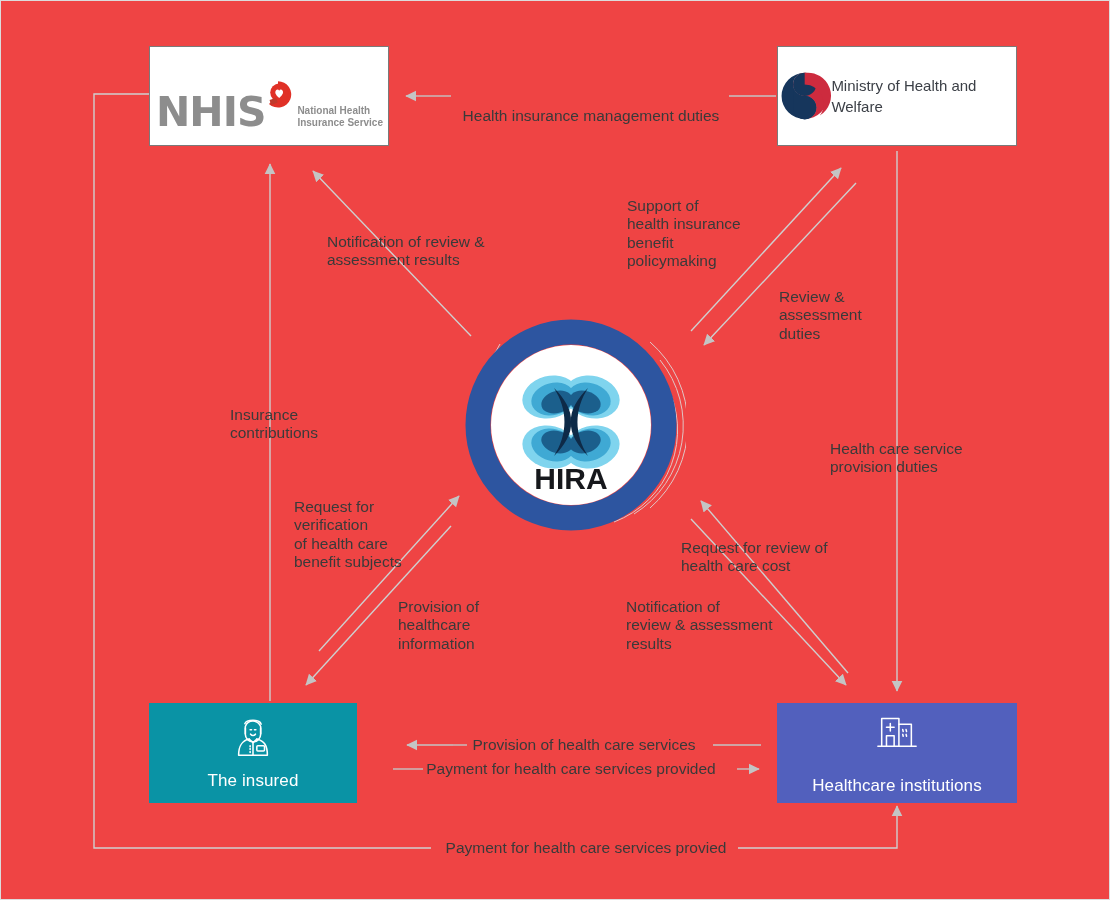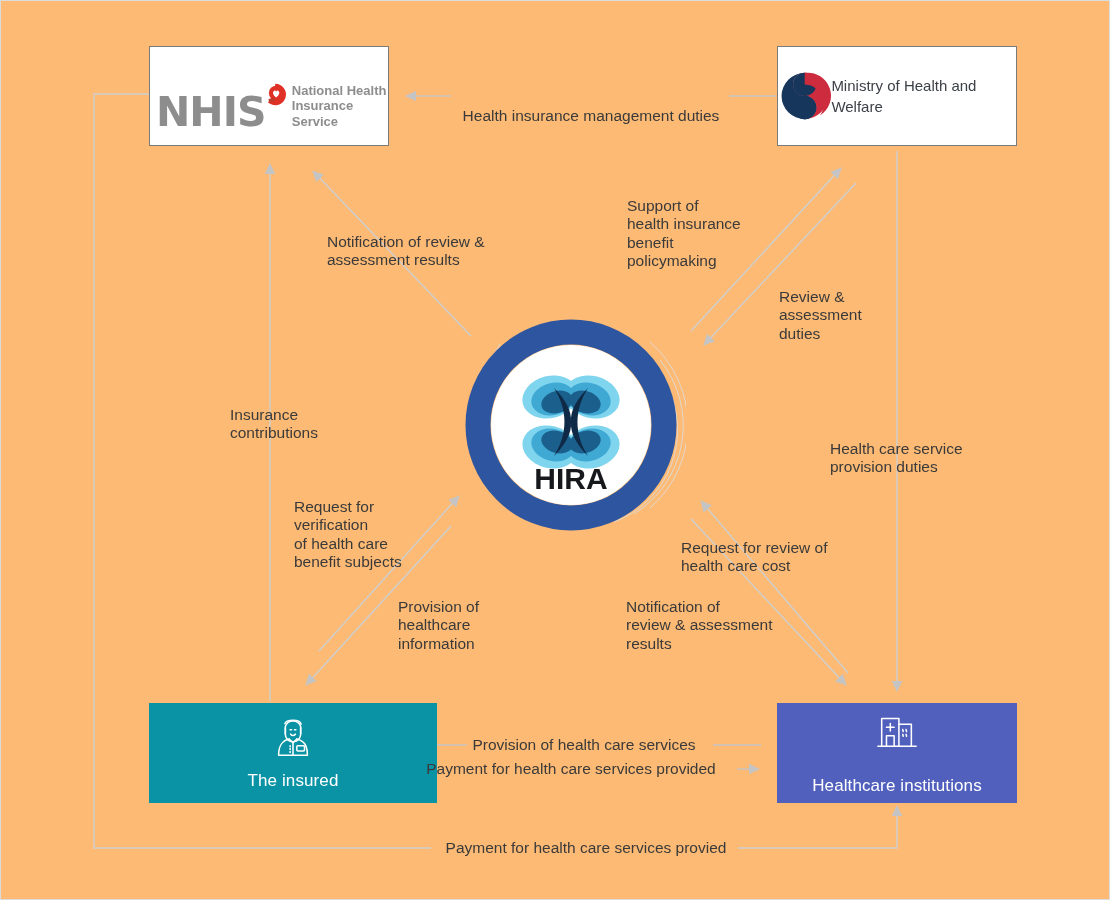--- a/index.html
+++ b/index.html
@@ -7,21 +7,21 @@
     padding: 0;
     background: #ffffff;
   }
   body {
     font-family: "Liberation Sans", sans-serif;
   }
   #page {
     position: relative;
     width: 1110px;
     height: 900px;
-    background: #fdba74;
+    background: #ef4444;
     border: 1px solid #dcdcdc;
     box-sizing: border-box;
     overflow: hidden;
   }
   #svg-layer {
     position: absolute;
     left: 0; top: 0;
     width: 1110px;
     height: 900px;
   }
@@ -58,21 +58,21 @@
     font-family: "DejaVu Sans", sans-serif;
     font-weight: bold;
     font-size: 41px;
     color: #8d8d8d;
     letter-spacing: -1px;
     line-height: .9;
   }
   .nhis-sub {
     font-family: "Liberation Sans", sans-serif;
     font-weight: bold;
-    font-size: 13px;
+    font-size: 10px;
     color: #8d8d8d;
     line-height: 1.18;
     padding-bottom: 2px;
     margin-left: 4px;
   }
   .mohw-wrap {
     display: flex;
     align-items: center;
   }
   .mohw-text {
@@ -222,21 +222,21 @@
         <ellipse cx="121" cy="88" rx="16" ry="11" fill="#1b5f8c" transform="rotate(16 121 88)"></ellipse>
         <ellipse cx="93" cy="128" rx="16" ry="11" fill="#1b5f8c" transform="rotate(16 93 128)"></ellipse>
         <ellipse cx="121" cy="128" rx="16" ry="11" fill="#1b5f8c" transform="rotate(-16 121 128)"></ellipse>
         <path d="M90 74 C104 96 104 120 90 142 C100 132 108 120 107 108 C108 96 100 84 90 74 Z" fill="#0e2a47"></path>
         <path d="M124 74 C110 96 110 120 124 142 C114 132 106 120 107 108 C106 96 114 84 124 74 Z" fill="#0e2a47"></path>
       </g>
       <text x="107" y="175" text-anchor="middle" font-family="Liberation Sans, sans-serif" font-size="30" font-weight="bold" fill="#16181c">HIRA</text>
     </svg>
   </div>
 
-  <div class="node-box actor-box" style="left:148px; top:702px; width:288px; height:100px; background:#0a93a5;">
+  <div class="node-box actor-box" style="left:148px; top:702px; width:208px; height:100px; background:#0a93a5;">
     <svg width="46" height="46" viewBox="0 0 48 48">
       <g fill="none" stroke="#ffffff" stroke-width="1.6" stroke-linecap="round" stroke-linejoin="round">
         <path d="M16 12 A8.5 8.5 0 0 1 32 12 L32 20 A8 8 0 0 1 16 20 Z"></path>
         <path d="M15.5 9 C17 4.5 31 4 32.5 9.5"></path>
         <path d="M16 13.5 L16 19.5 M32 13.5 L32 19.5"></path>
         <path d="M21 15.5 L22.5 15.5 M25.5 15.5 L27 15.5"></path>
         <path d="M21.5 20 C23 22 25 22 26.5 20"></path>
         <path d="M20 25 L24 29 L28 25"></path>
         <path d="M20 25 C12 27 9 32 9 42 L39 42 C39 32 36 27 28 25"></path>
         <path d="M24 29 L24 42"></path>

